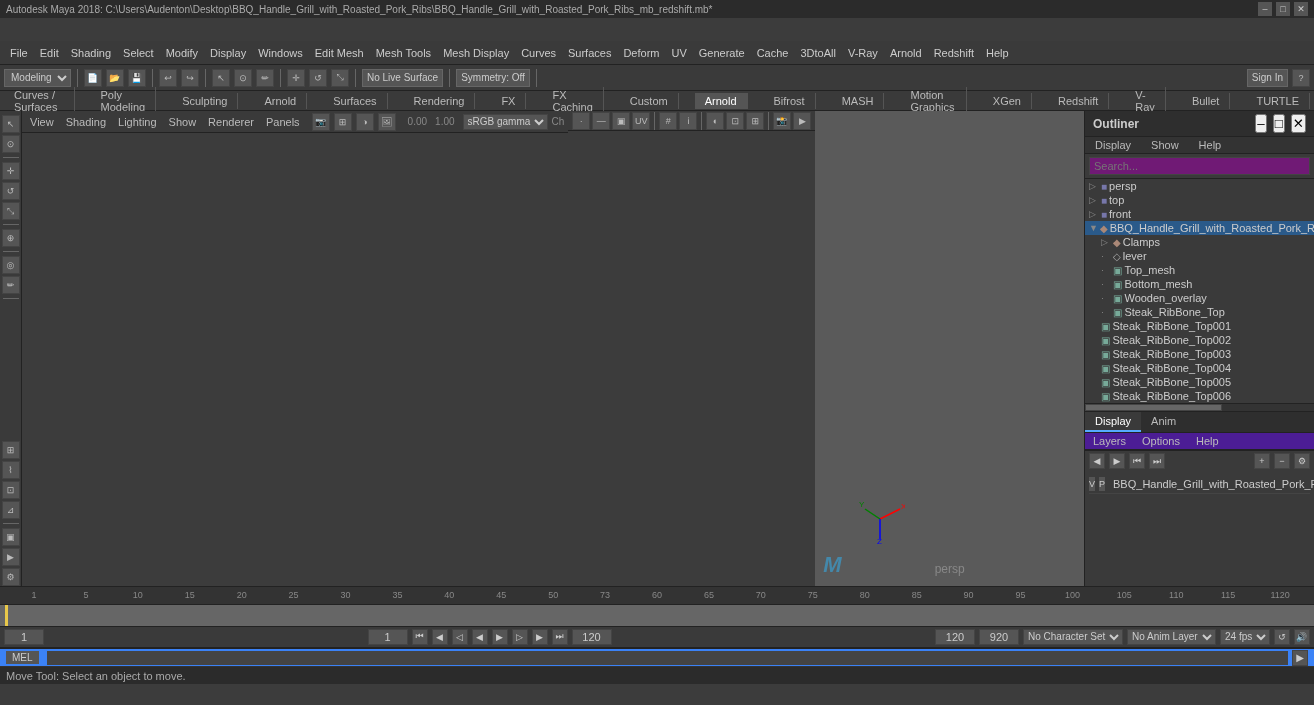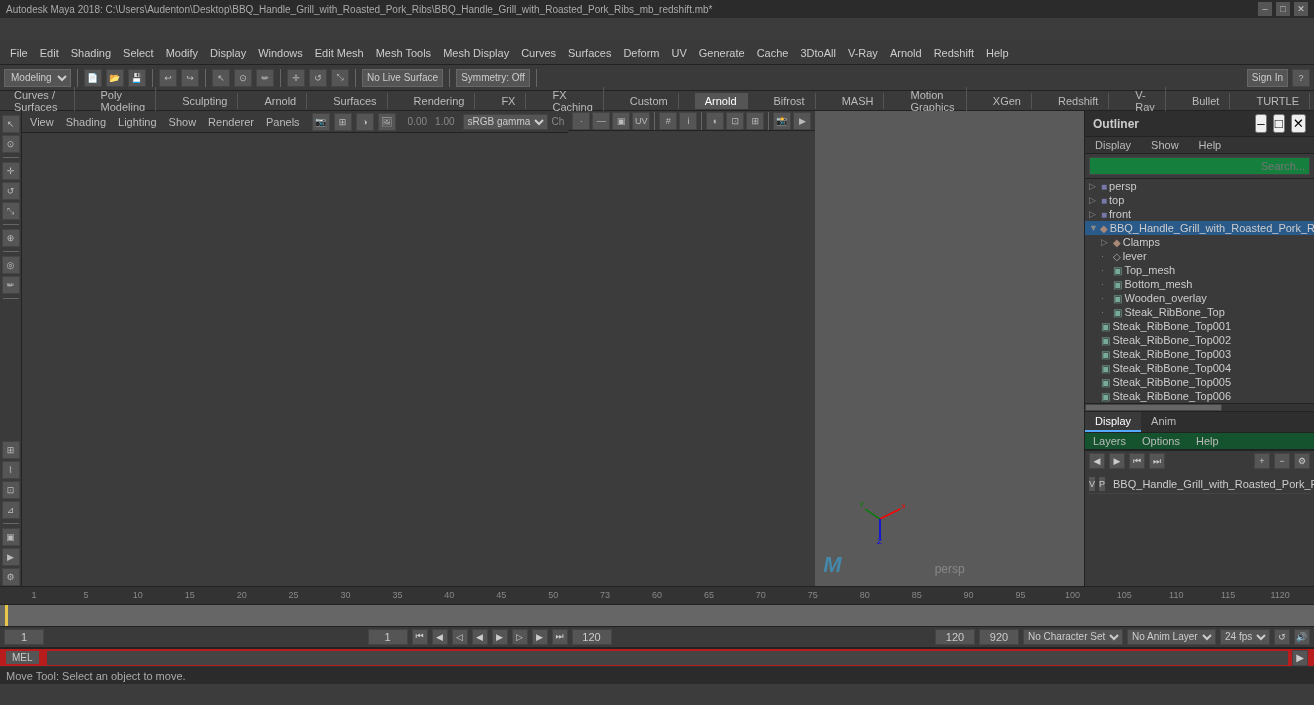--- a/index.html
+++ b/index.html
@@ -186,22 +186,22 @@
       border-bottom: 1px solid #222;
     }
     .out-tab {
       padding: 2px 10px; font-size: 11px; color: #bbb; cursor: pointer;
     }
     #outliner-search {
       padding: 3px 4px;
       border-bottom: 1px solid #222;
     }
     #outliner-search input {
-      width: 100%; background: #15803d; border: 1px solid #444;
-      color: #ccc; font-size: 11px; padding: 2px 4px; text-align: right;
+      width: 100%; background: #701a75; border: 1px solid #444;
+      color: #ccc; font-size: 11px; padding: 2px 4px;
     }
     #outliner-tree {
       flex: 1;
       overflow-y: auto;
       font-size: 11px;
     }
     .tree-item {
       padding: 1px 4px;
       display: flex;
       align-items: center;
@@ -225,21 +225,21 @@
       display: flex;
       background: #2e2e2e;
       border-bottom: 1px solid #222;
     }
     .bp-tab {
       padding: 3px 10px; font-size: 11px; color: #bbb; cursor: pointer;
     }
     .bp-tab.active { background: #3a3a3a; color: #fff; border-bottom: 2px solid #5af; }
     #bp-subtabs {
       display: flex;
-      background: #14532d;
+      background: #4c1d95;
       border-bottom: 1px solid #222;
     }
     .bp-subtab {
       padding: 2px 8px; font-size: 11px; color: #bbb; cursor: pointer;
     }
     #layer-content {
       flex: 1;
       padding: 4px;
       font-size: 11px;
     }
@@ -316,21 +316,21 @@
     .tc-btn {
       width: 16px; height: 16px; background: #555; border: 1px solid #444;
       color: #ccc; font-size: 9px; cursor: pointer; display: flex; align-items: center; justify-content: center;
     }
     .tc-select {
       background: #555; border: 1px solid #444; color: #ccc;
       font-size: 10px; height: 16px;
     }
     #status-bar {
       height: 18px;
-      background: #b91c1c;
+      background: #3b82f6;
       display: flex;
       align-items: center;
       padding: 0 6px;
       border-top: 1px solid #222;
     }
     #help-bar {
       height: 18px;
       background: #2b2b2b;
       display: flex;
       align-items: center;

